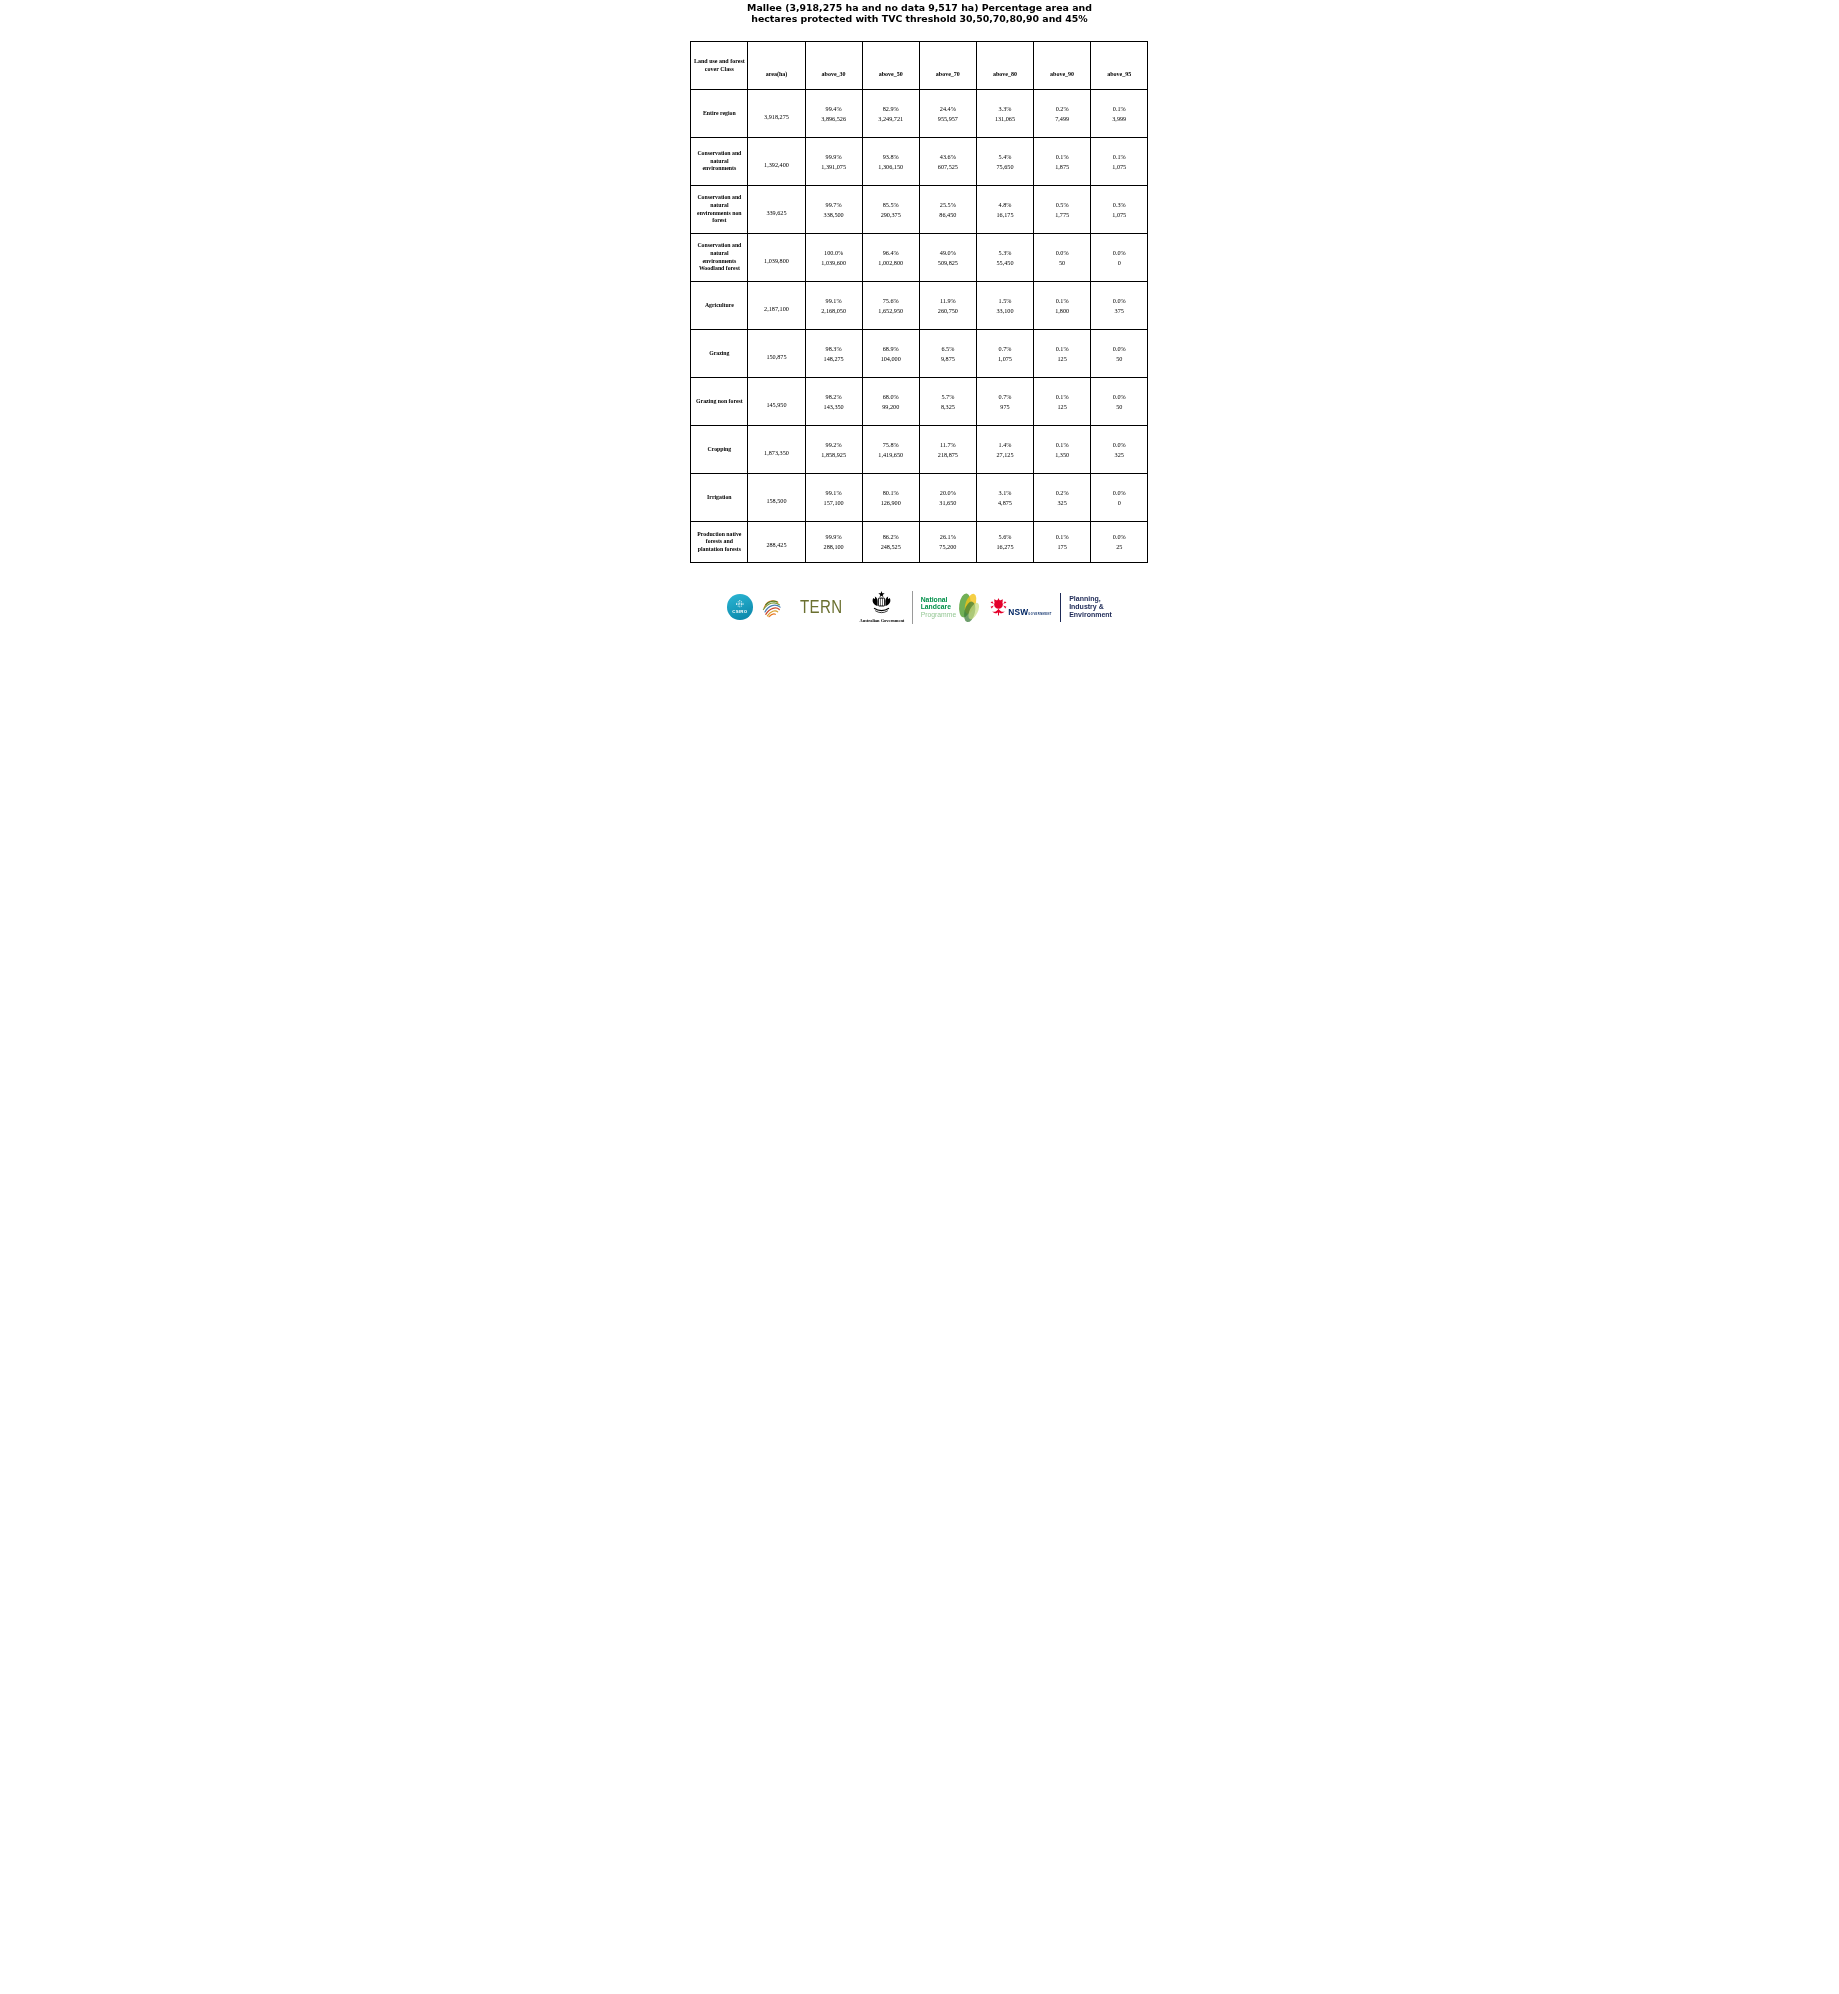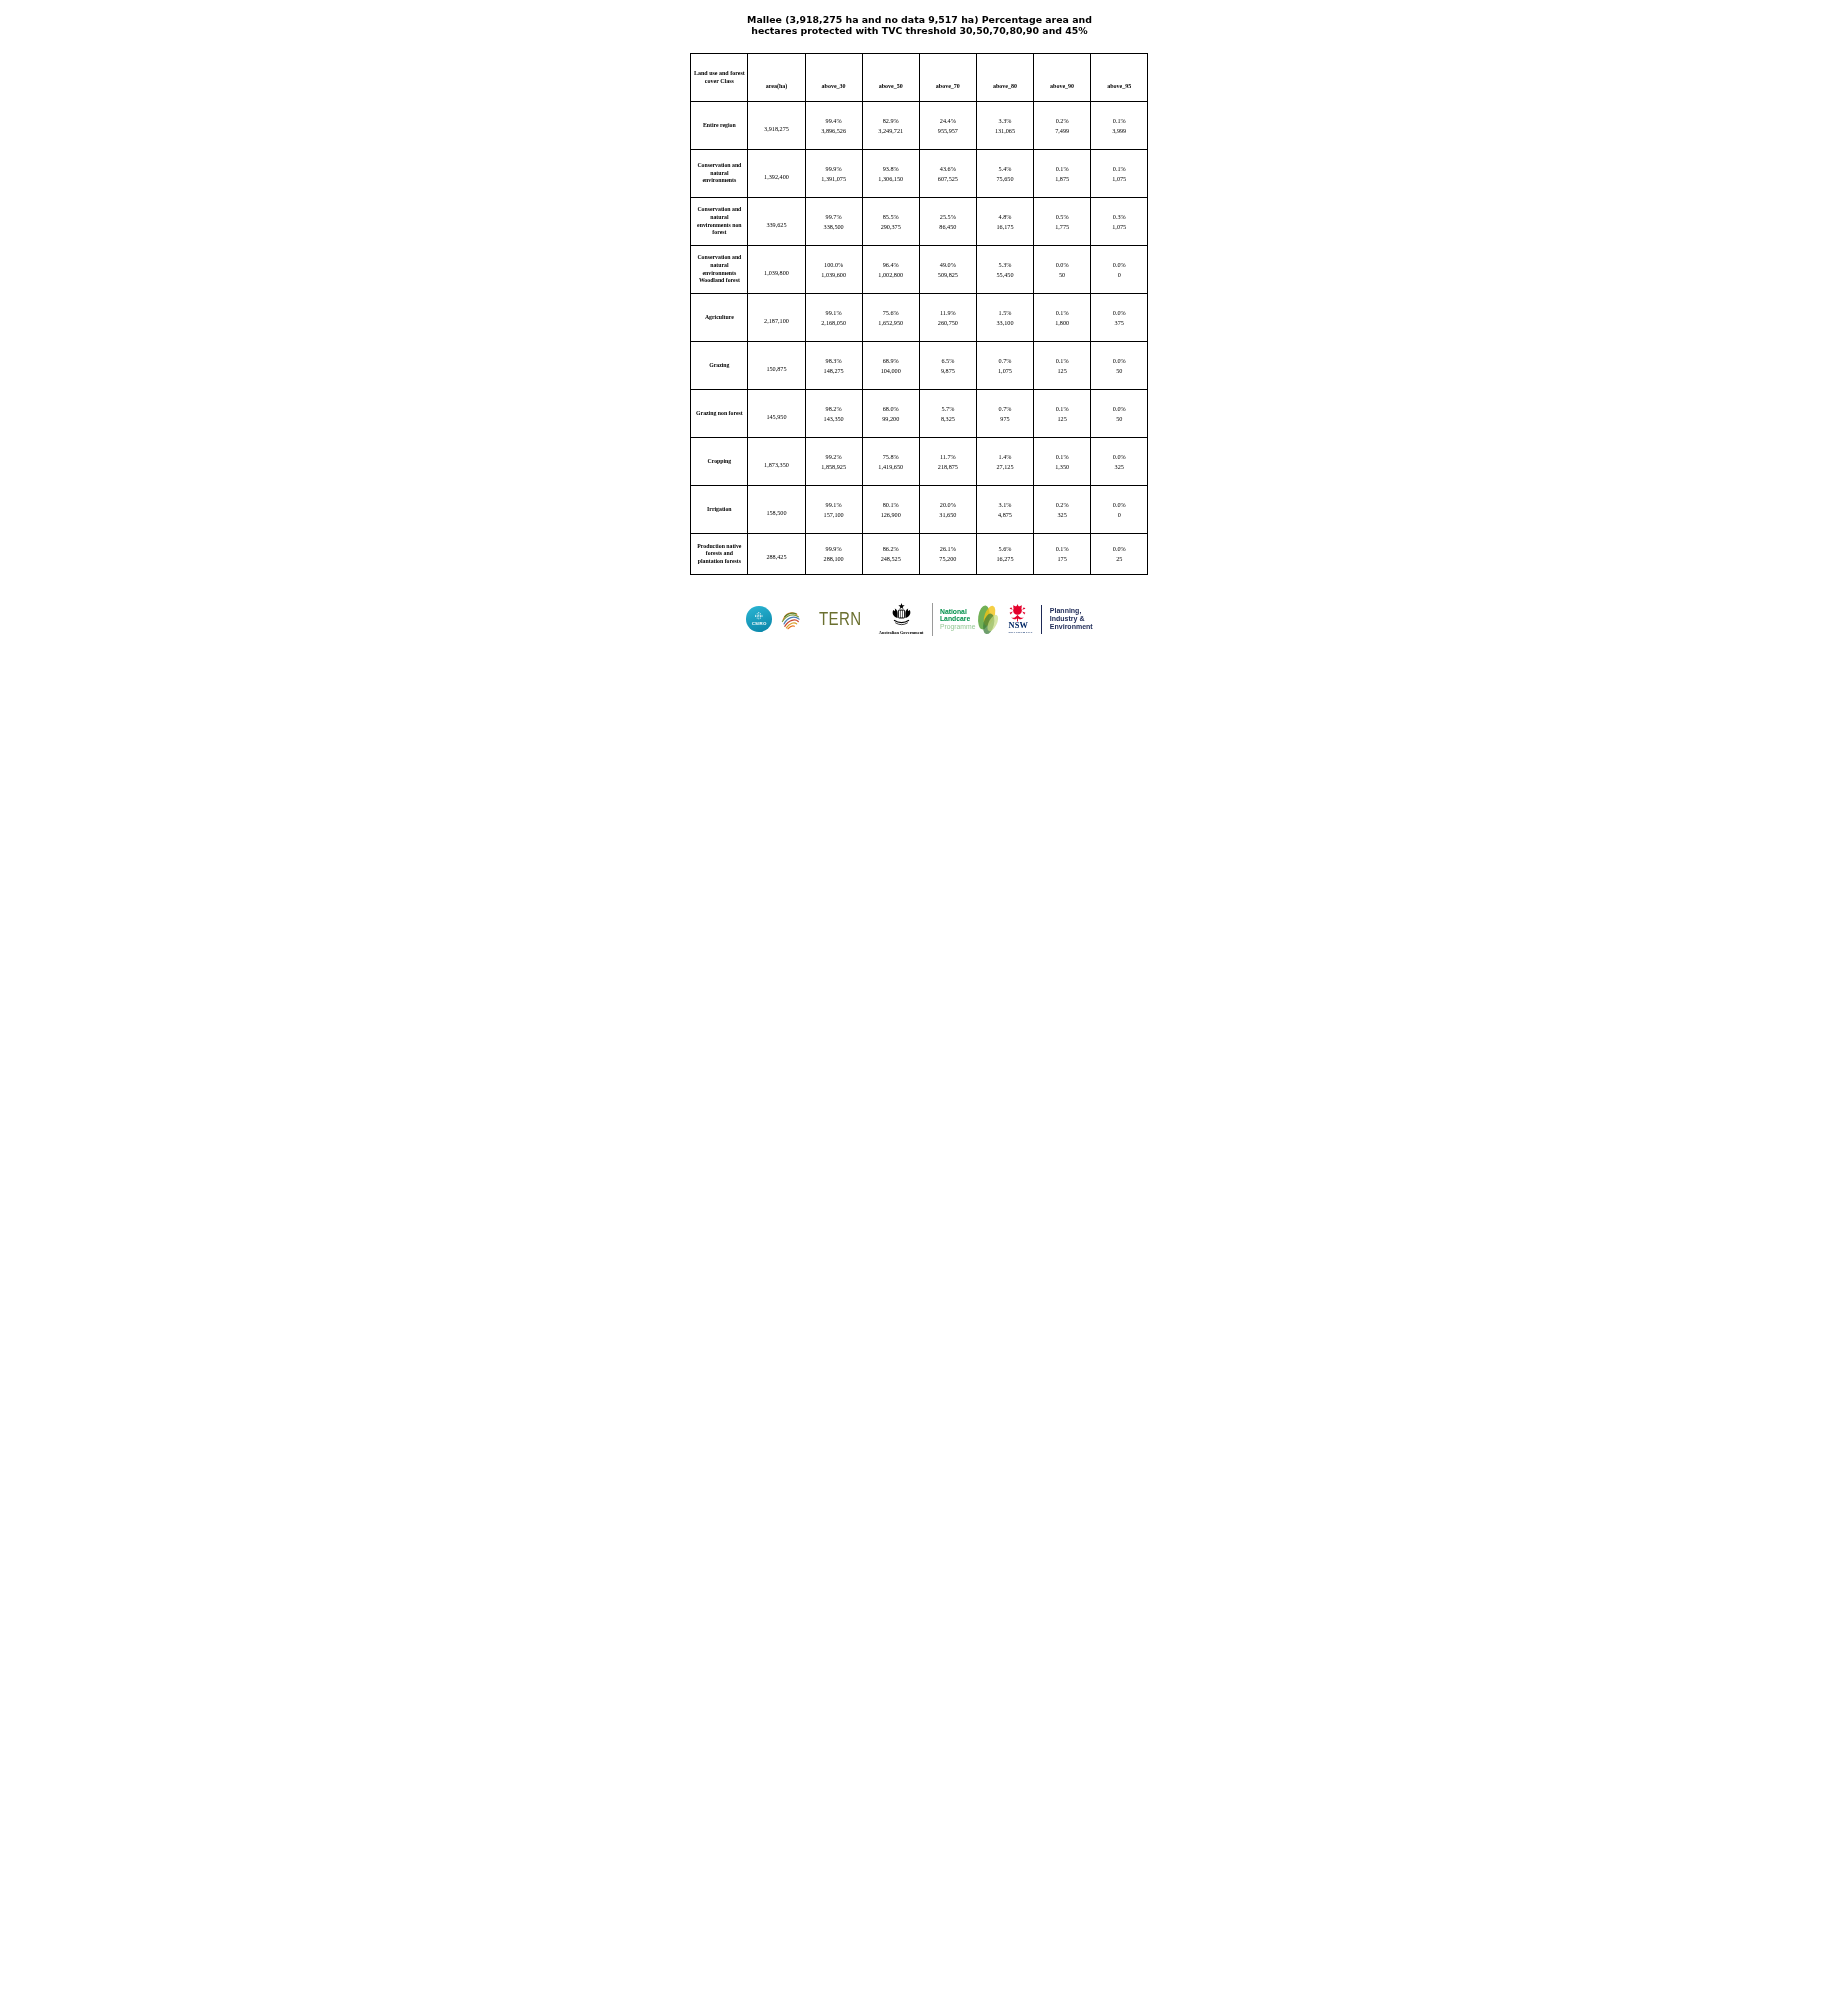--- a/index.html
+++ b/index.html
@@ -1,19 +1,19 @@
 <!DOCTYPE html>
 <html style="font-size:6.4px"><head>
 <meta charset="utf-8">
 <style>
   html,body { margin:0; padding:0; background:#ffffff; }
   .page {
     position:relative;
     width:460px; height:637px;
-    margin:12px auto;
+    margin:0 auto;
     background:#fff;
     font-family:"Liberation Serif", serif;
     color:#000;
     overflow:hidden;
   }
   .title {
     margin:0; padding-top:2px;
     text-align:center;
     font-family:"DejaVu Sans", sans-serif;
     font-weight:bold;
@@ -75,21 +75,21 @@
     line-height:1; font-family:"Liberation Sans", sans-serif;
   }
   .ausgov { display:flex; flex-direction:column; align-items:center; gap:1.2px; }
   .ausgov .label { font-family:"Liberation Serif", serif; font-weight:bold; font-size:4.4px; color:#000; white-space:nowrap; }
   .vline { width:0.4px; height:33px; background:#9a9a9a; }
   .vline.navy { width:1.2px; height:29px; background:#1d2956; }
   .landcare { display:flex; align-items:center; gap:0; }
   .landcare .text { display:flex; flex-direction:column; line-height:1.04; }
   .landcare .g  { color:#00904a; font-weight:bold; font-size:6.8px; }
   .landcare .lg { color:#94c794; font-weight:normal; font-size:6.8px; }
-  .nsw { display:flex; flex-direction:column; align-items:flex-start; line-height:1;font-family:Liberation Serif, serif; }
+  .nsw { display:flex; flex-direction:row; align-items:flex-end; line-height:1; }
   .nsw .label { color:#002664; font-weight:bold; font-size:8.4px; letter-spacing:0.2px; margin-top:0.4px; }
   .nsw .sub { color:#002664; font-size:2.6px; font-weight:bold; letter-spacing:0.5px; margin-top:0.8px; }
   .planning { display:flex; flex-direction:column; justify-content:center; color:#1d2956; font-weight:bold; font-size:7px; line-height:1.15; }
 </style>
 </head>
 <body>
 
 <div class="page">
 
   <h1 class="title"><span>Mallee (3,918,275 ha and no data 9,517 ha) Percentage area and</span><br><span>hectares protected with TVC threshold 30,50,70,80,90 and 45%</span></h1>

